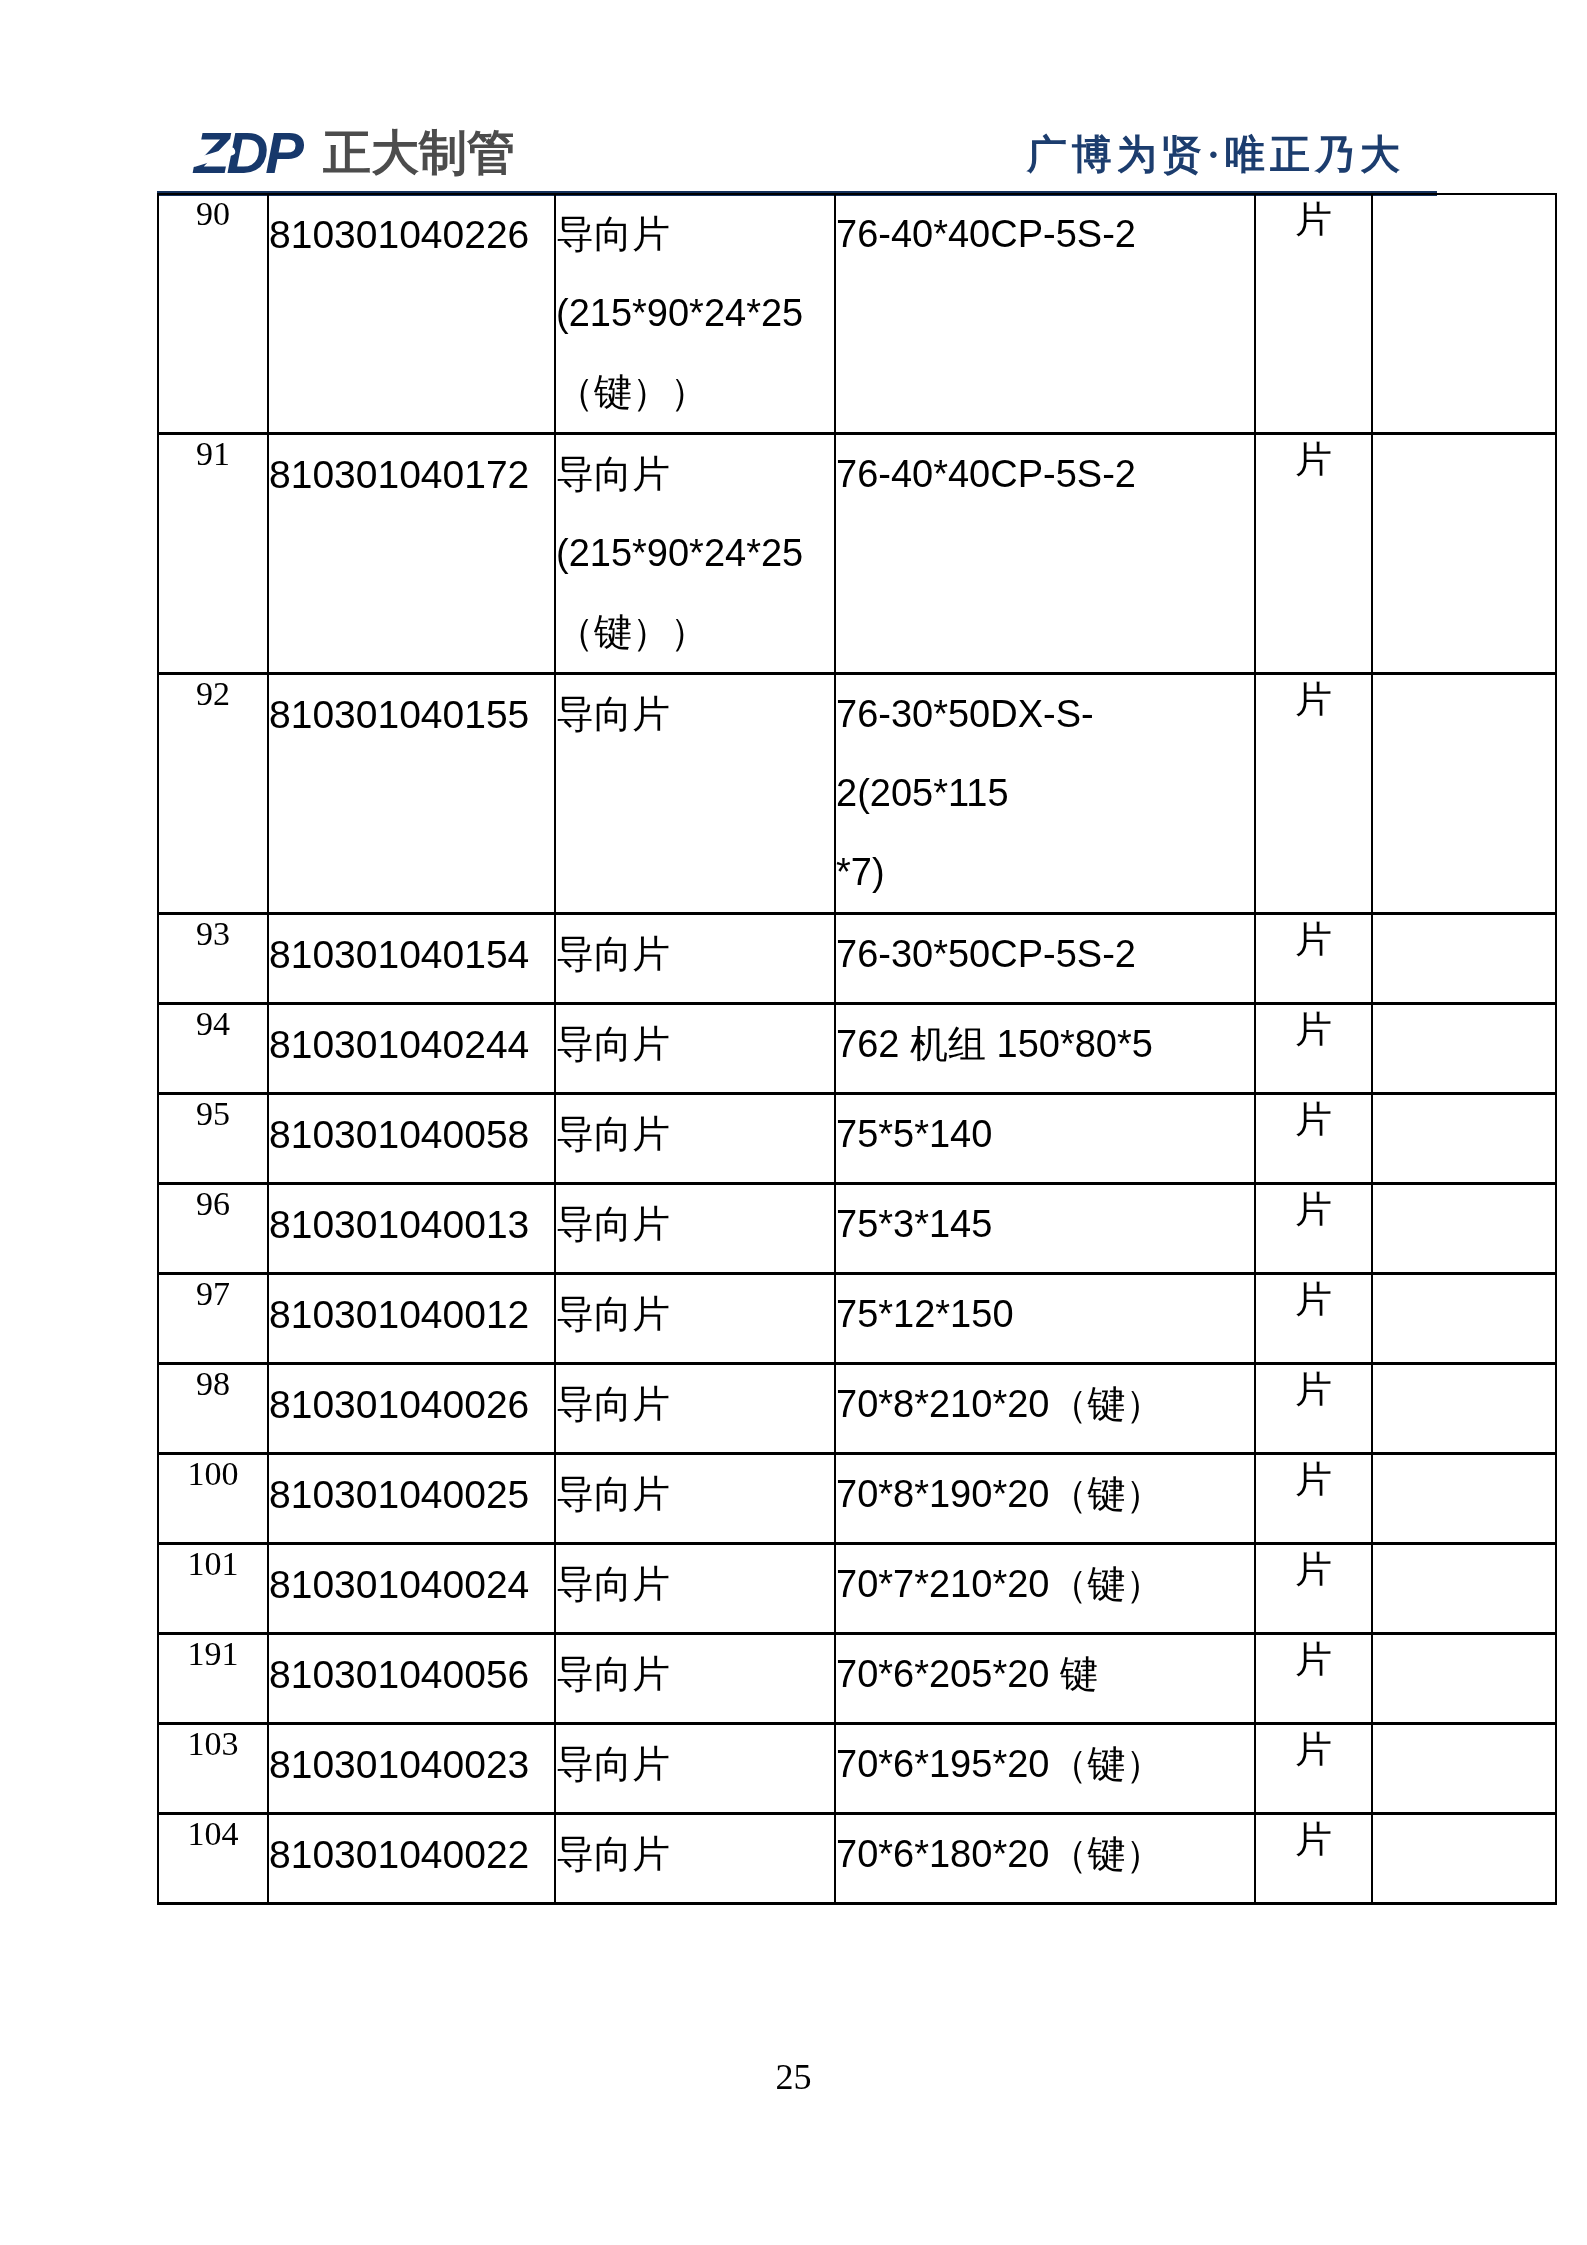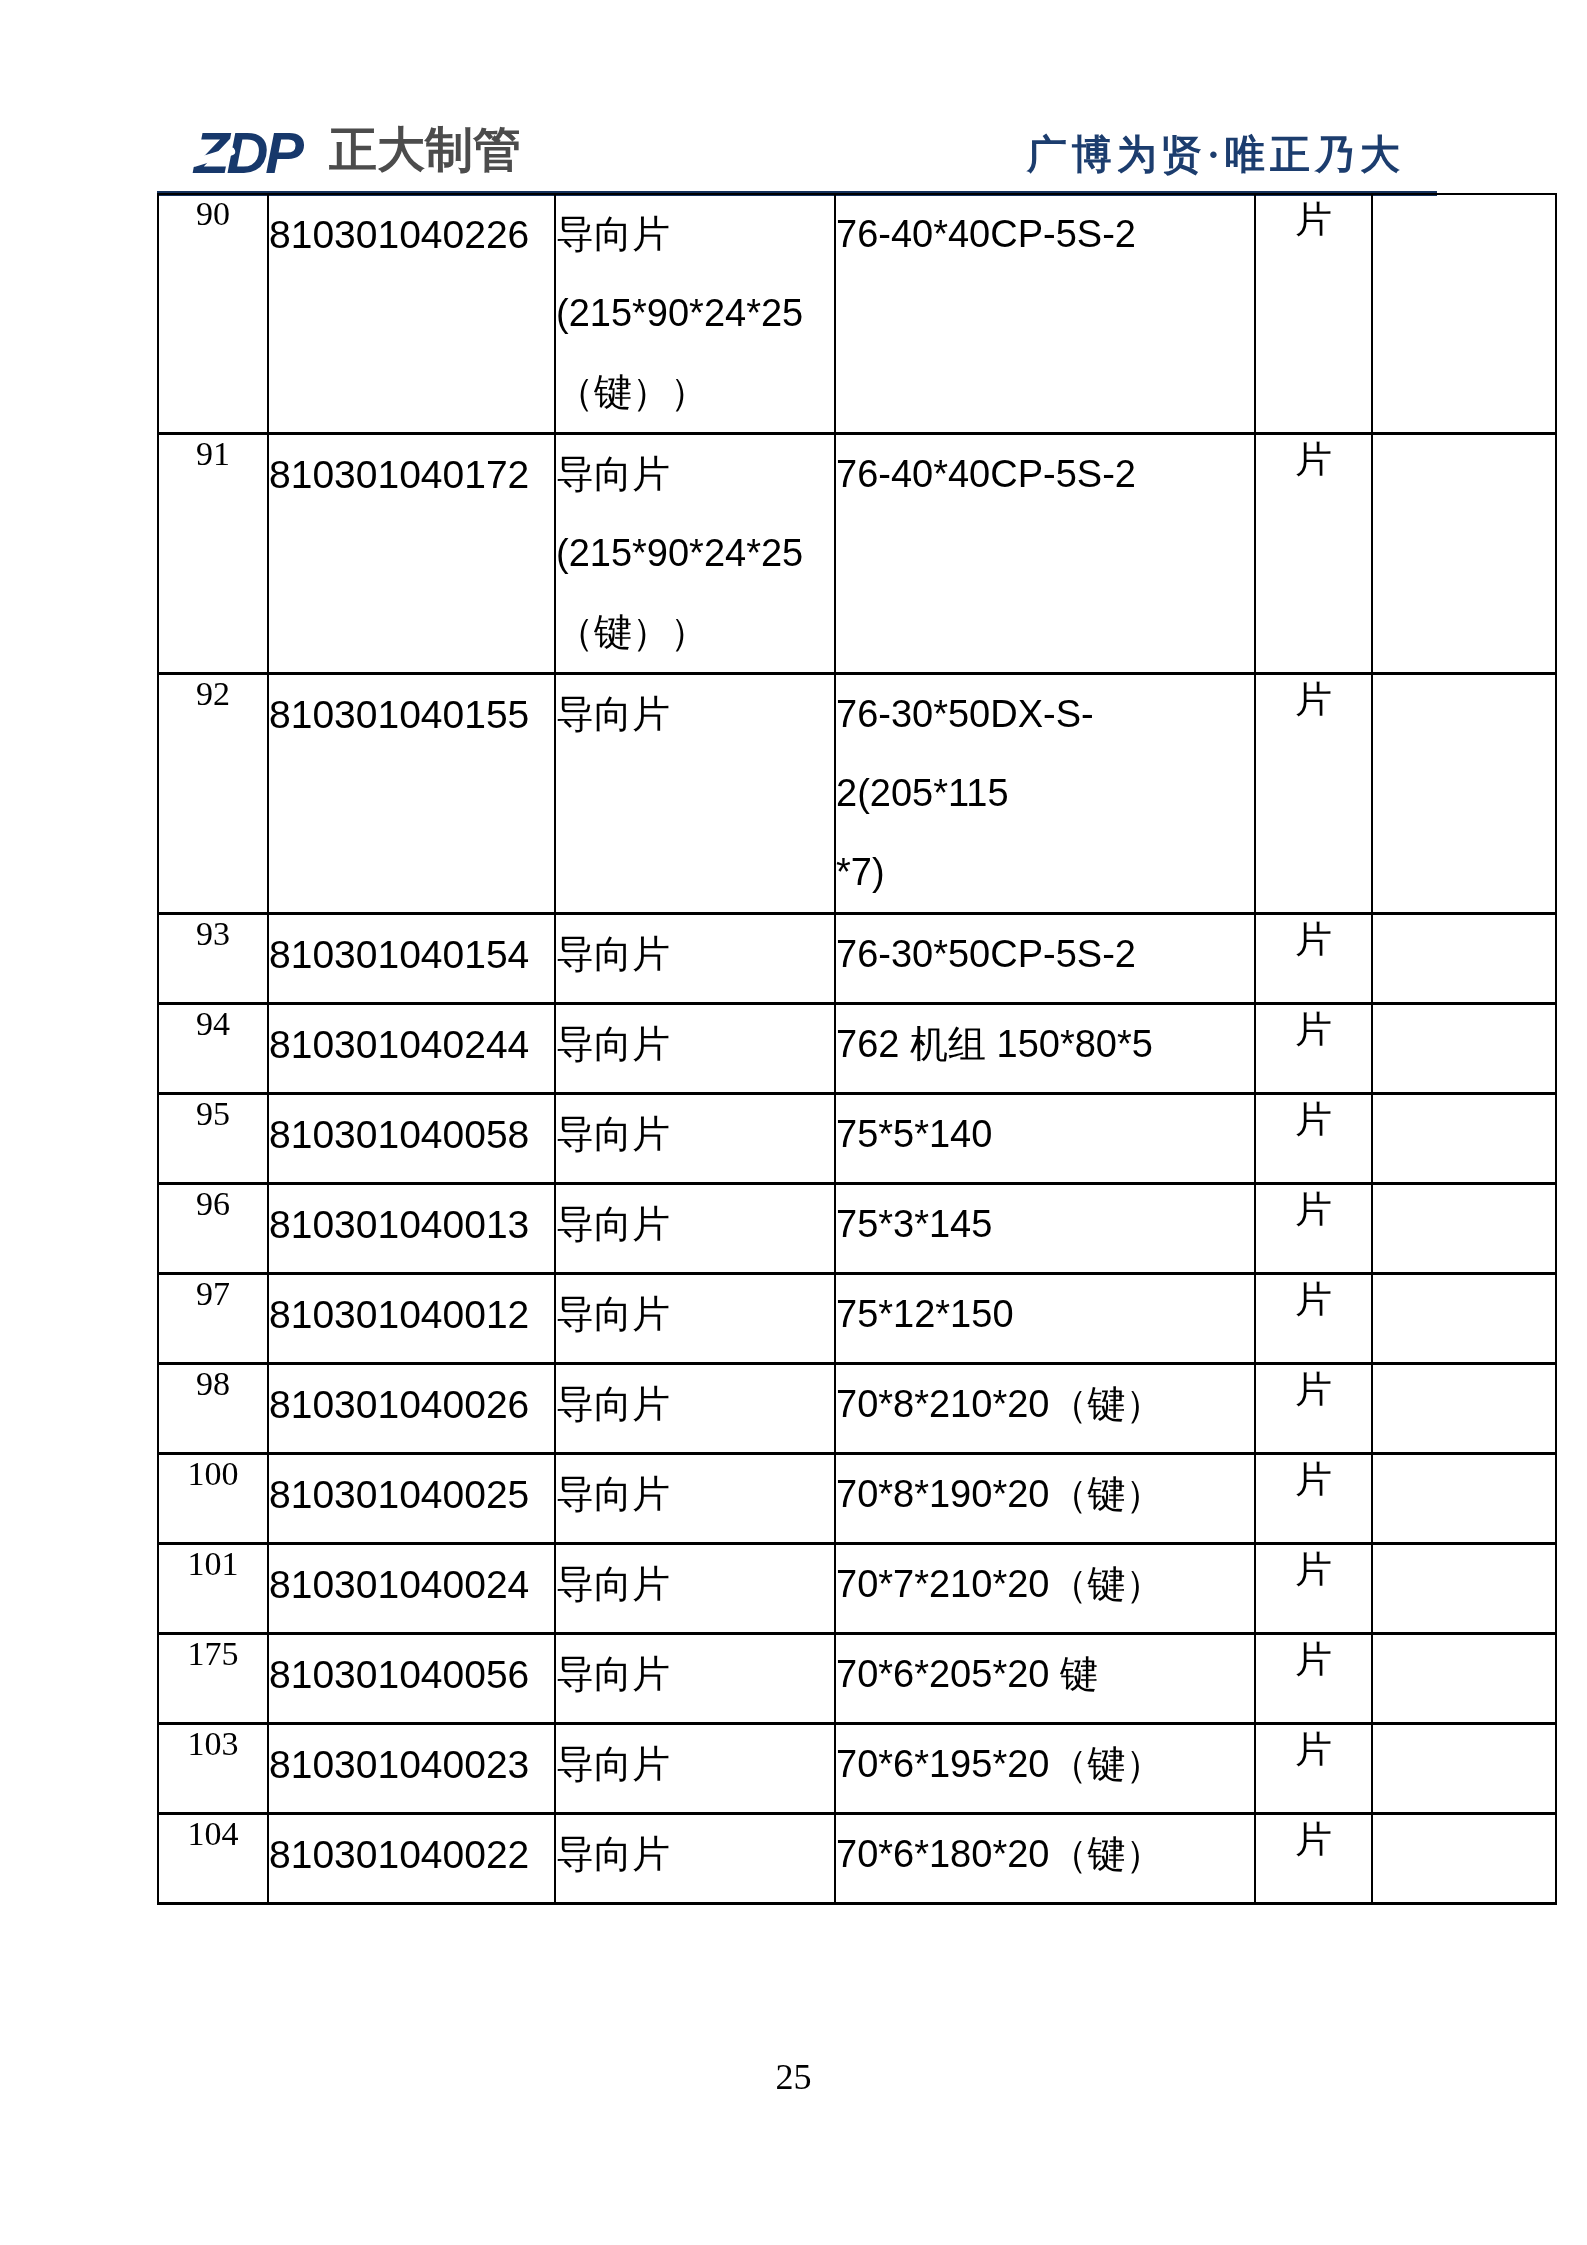--- a/index.html
+++ b/index.html
@@ -25,24 +25,24 @@
     font-weight:900; font-style:italic;
     font-size:58px; line-height:54px;
     color:#17386b; letter-spacing:-3px;
   }
   .logo-swoosh {
     position:absolute; left:-4px; top:27px;
     width:46px; height:8px; background:#ffffff;
     transform:rotate(-17deg); border-radius:5px;
   }
   .logo-cn {
-    margin-left:28px;
+    margin-left:22px;
     font-weight:bold; font-size:48px; line-height:54px;
     color:#4c4c4c;
-    font-family:Liberation Mono, monospace;
+    font-family:Liberation Sans, sans-serif;
   }
   .slogan {
     position:absolute; top:132px; right:182px;
     font-family:"Liberation Serif","DejaVu Serif",serif;
     font-weight:600; font-size:40px; line-height:46px;
     color:#1c3d6e; letter-spacing:5px; white-space:nowrap;
   }
   .header-rule {
     position:absolute; left:157px; top:191px;
     width:1280px; height:5px; background:#14315c;
@@ -330,21 +330,21 @@
           </td>
           <td class="c-unit">
             <div>片</div>
           </td>
           <td class="c-remark">
             <div></div>
           </td>
         </tr>
         <tr class="lines-1">
           <td class="c-num">
-            <div>175</div>
+            <div>191</div>
           </td>
           <td class="c-code">
             <div>810301040056</div>
           </td>
           <td class="c-name">
             <div>导向片</div>
           </td>
           <td class="c-spec">
             <div>70*6*205*20 键</div>
           </td>

